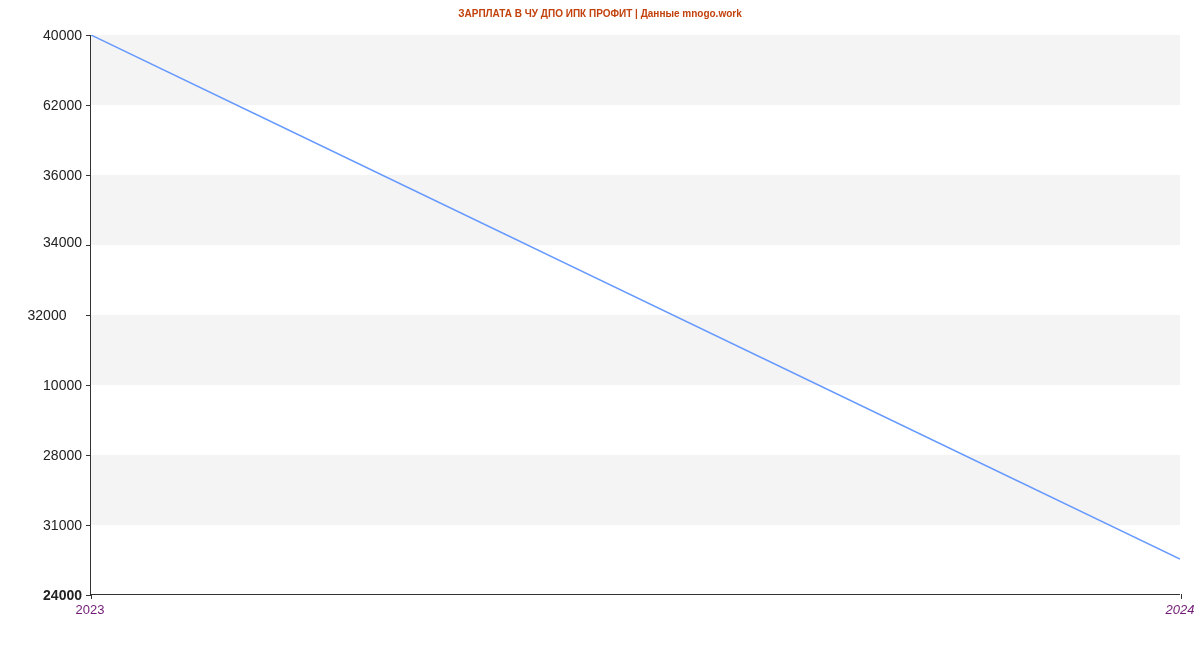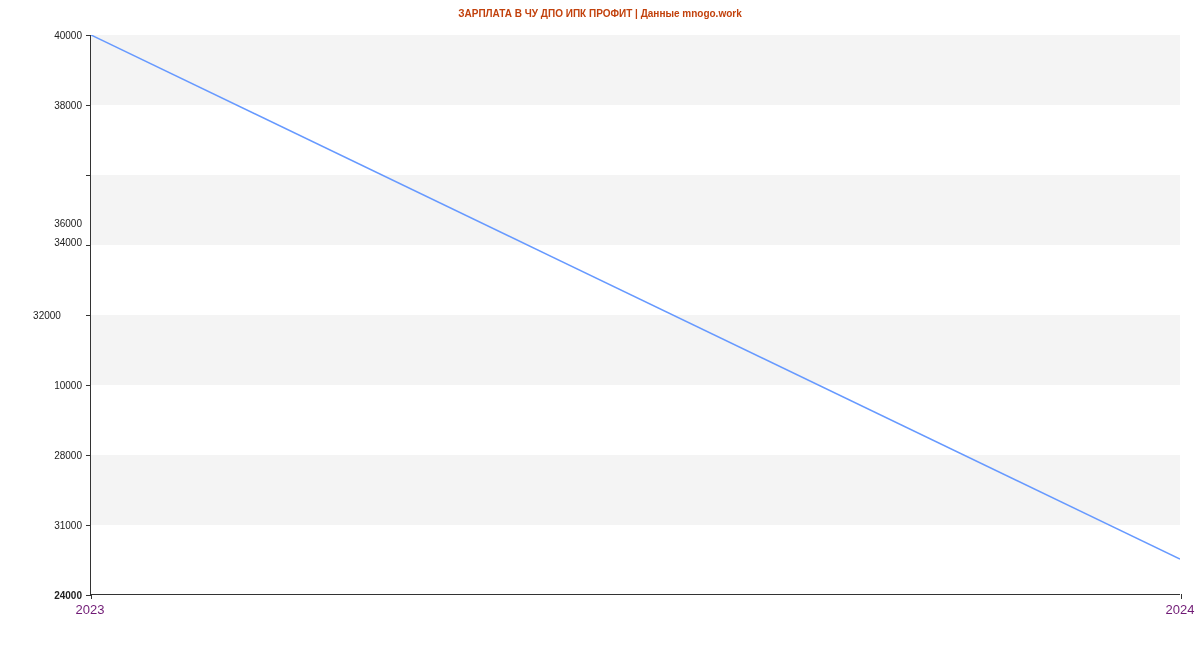--- a/index.html
+++ b/index.html
@@ -33,21 +33,21 @@
       position: absolute;
       left: 0;
       width: 100%;
       background: #f4f4f4;
     }
     .y-tick-label {
       position: absolute;
       right: 1118px;
       width: 70px;
       text-align: right;
-      font-size: 10px;
+      font-size: 14px;
       color: #222;
       transform: translateY(-50%);
     }
     .y-tick-mark {
       position: absolute;
       left: -5px;
       width: 5px;
       height: 1px;
       background: #333;
     }
@@ -100,17 +100,17 @@
     <div class="x-tick-mark" style="left: 0px;"></div>
     <div class="x-tick-mark" style="left: 1090px;"></div>
   </div>
 
 <div class="y-tick-label" style="top: 595px; font-weight: bold;">24000</div>
 <div class="y-tick-label" style="top: 525px;">31000</div>
 <div class="y-tick-label" style="top: 455px;">28000</div>
 <div class="y-tick-label" style="top: 385px;">10000</div>
 <div class="y-tick-label" style="top: 315px; text-align: center;">32000</div>
 <div class="y-tick-label" style="top: 242px;">34000</div>
-<div class="y-tick-label" style="top: 175px; margin-top: 48px;">36000</div>
-<div class="y-tick-label" style="top: 105px;">38000</div>
+<div class="y-tick-label" style="top: 175px;">36000</div>
+<div class="y-tick-label" style="top: 105px;">62000</div>
 <div class="y-tick-label" style="top: 35px;">40000</div>
 <div class="x-tick-label" style="left: 90px;">2023</div>
-<div class="x-tick-label" style="left: 1180px;">2024</div>
+<div class="x-tick-label" style="left: 1180px; font-style: italic;">2024</div>
 
 </body></html>

